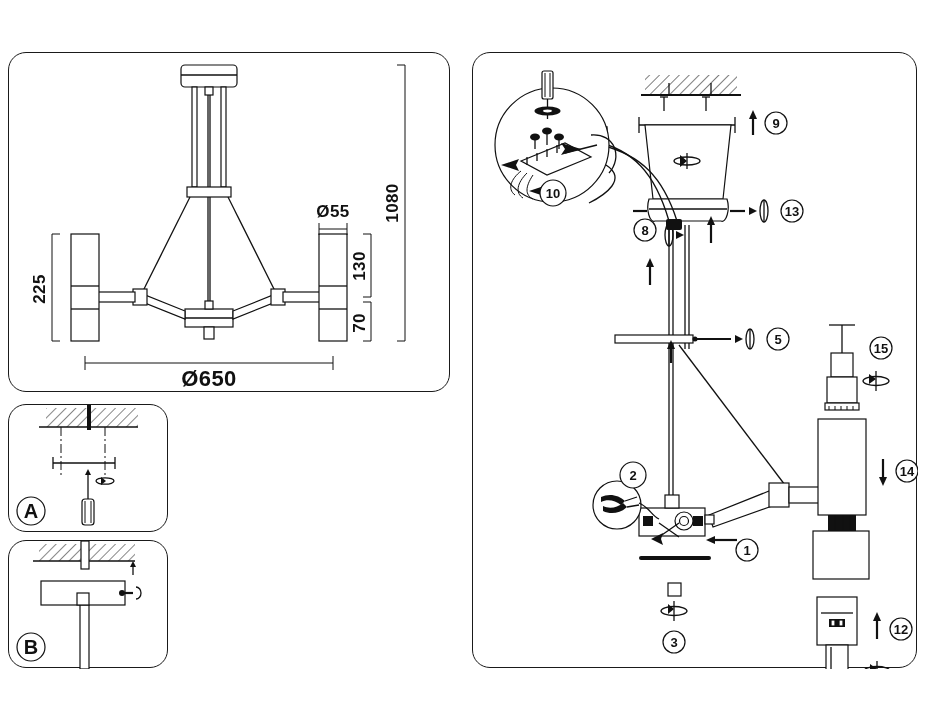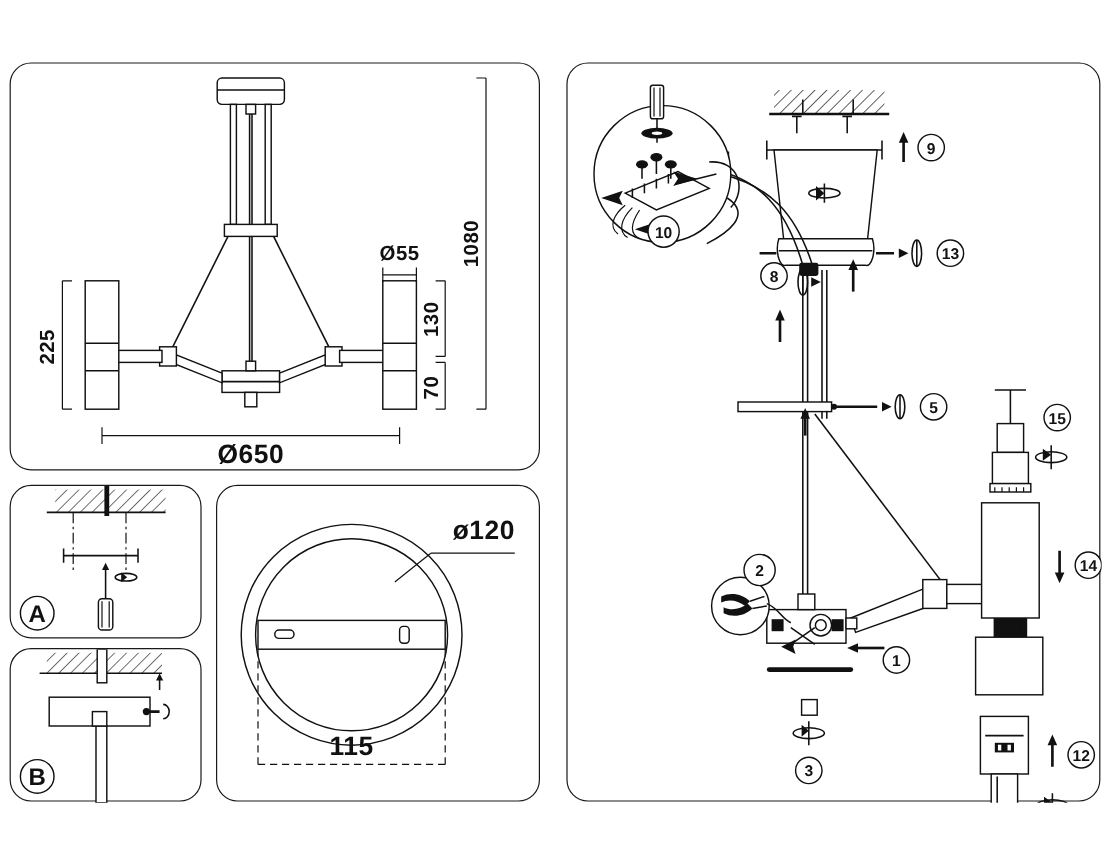--- a/index.html
+++ b/index.html
@@ -231,46 +231,20 @@
         <path class="fillk" d="M121 26 l3 -6 l3 6 z"></path>
       </g>
 
       <g>
         <circle class="fillw" cx="22" cy="106" r="14" stroke-width="2"></circle>
         <text class="steplabel" x="22" y="113">B</text>
       </g>
     </svg>
   </div>
 
-  <div class="panel" id="panel-canopy">
-    <svg width="270" height="264" viewBox="0 0 270 264">
-
-      <circle class="fillw" cx="112" cy="124" r="92"></circle>
-      <circle class="fillw" cx="112" cy="124" r="80"></circle>
-
-      <g>
-        <rect class="fillw" x="34" y="112" width="156" height="24"></rect>
-        <rect class="fillw" x="48" y="120" width="16" height="7" rx="3.5"></rect>
-        <rect class="fillw" x="152" y="117" width="8" height="14" rx="3"></rect>
-      </g>
-
-      <g>
-        <line class="ln thin" x1="178" y1="56" x2="148" y2="80"></line>
-        <line class="ln thin" x1="178" y1="56" x2="248" y2="56"></line>
-      </g>
-      <text class="dimtext big" x="248" y="44" text-anchor="end">ø120</text>
-
-      <g>
-        <line class="ln thin dash" x1="34" y1="136" x2="34" y2="232"></line>
-        <line class="ln thin dash" x1="190" y1="136" x2="190" y2="232"></line>
-        <line class="ln thin dash" x1="34" y1="232" x2="190" y2="232"></line>
-      </g>
-      <text class="dimtext big" x="112" y="224" text-anchor="middle">115</text>
-    </svg>
-  </div>
 
   <div class="panel" id="panel-assembly">
     <svg width="445" height="616" viewBox="0 0 445 616">
       <defs>
         <pattern id="hatchC" width="7" height="7" patternTransform="rotate(45)" patternUnits="userSpaceOnUse">
           <line x1="0" y1="0" x2="0" y2="7" stroke="#111" stroke-width="1.1"></line>
         </pattern>
       </defs>
 
       <g>

